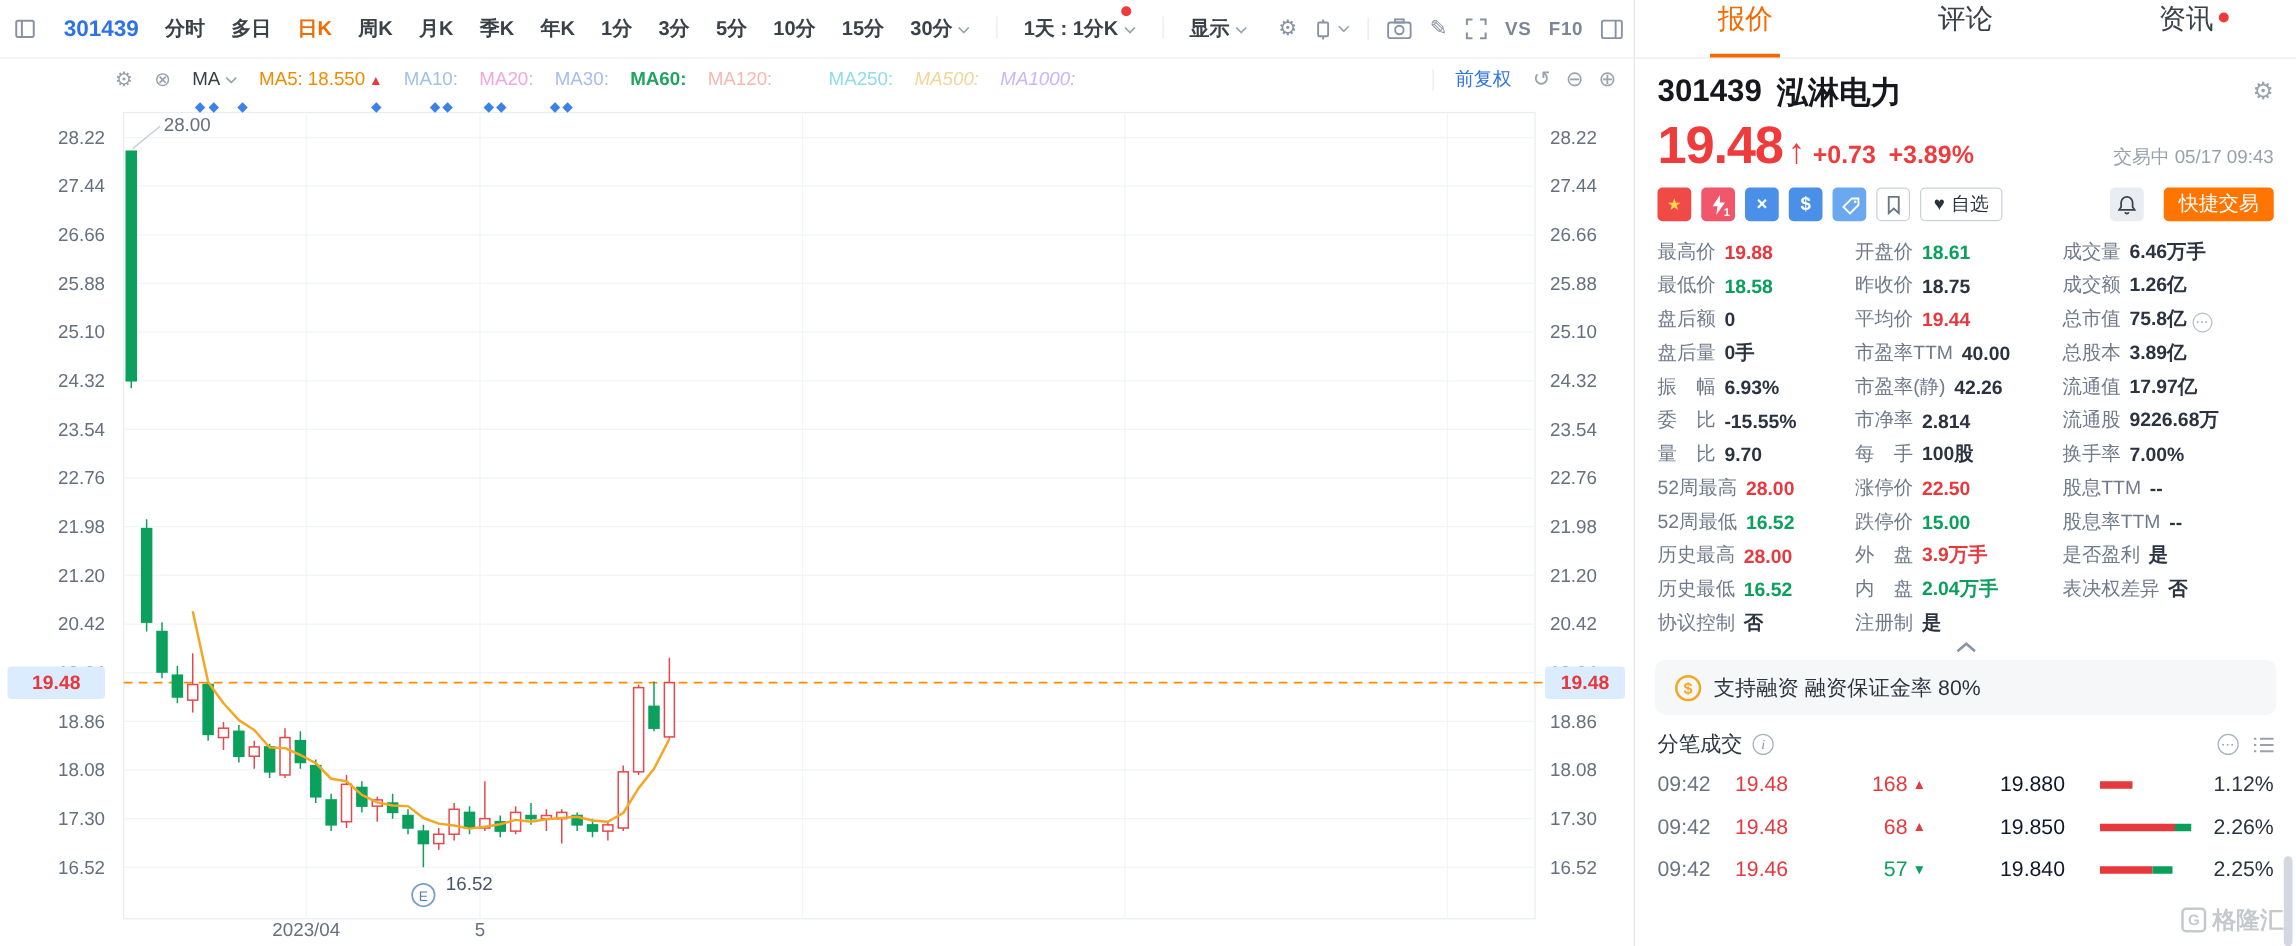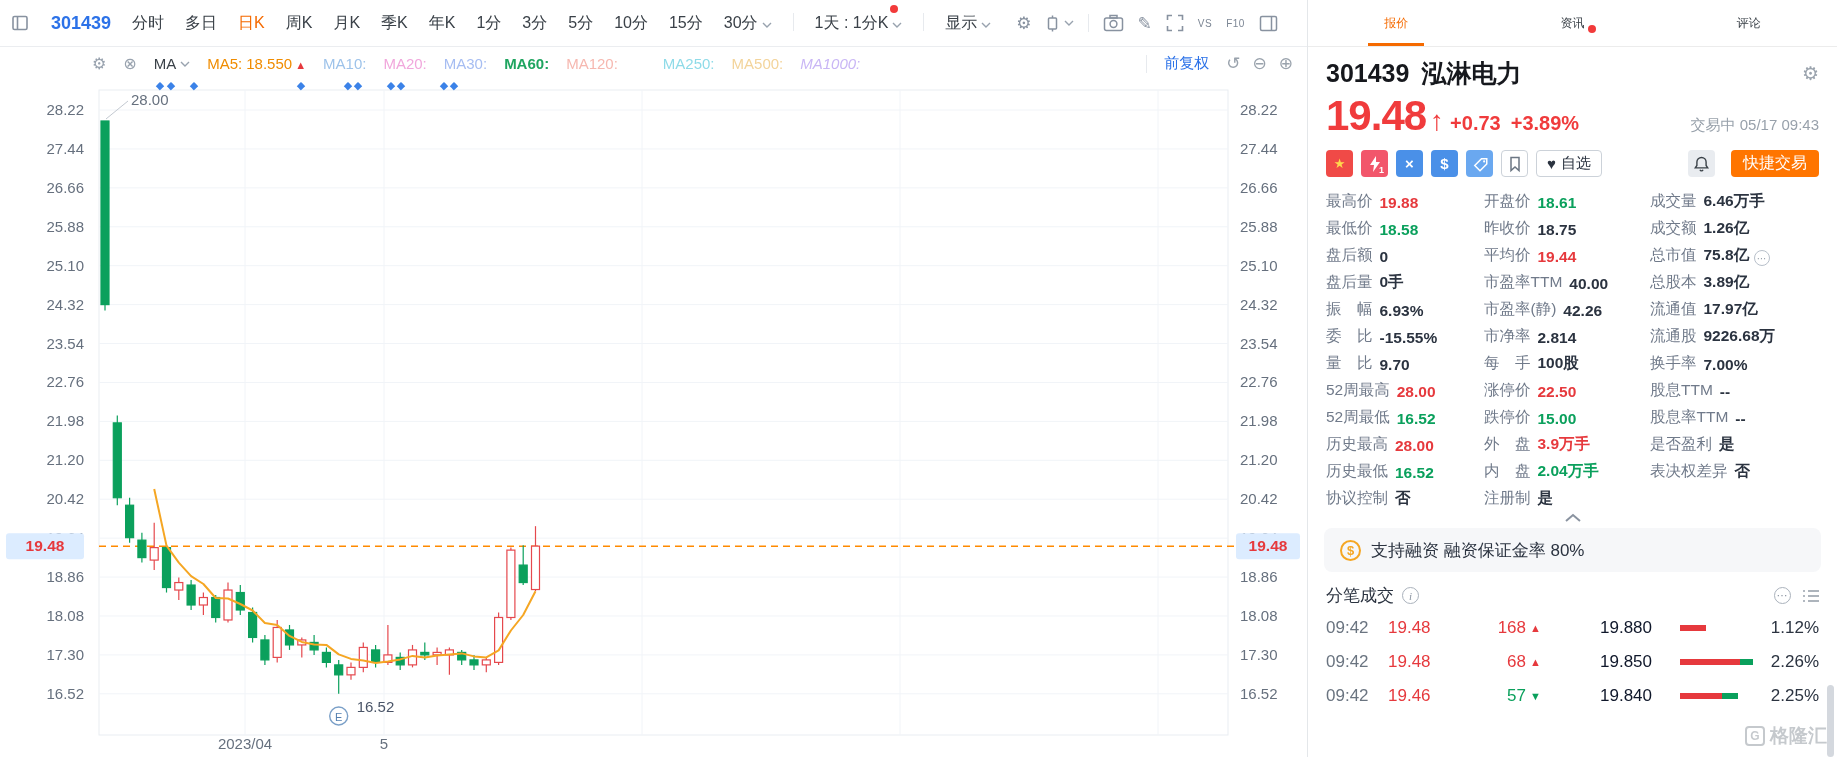--- a/index.html
+++ b/index.html
@@ -12,38 +12,38 @@
   #toolbar1 { position:absolute; left:0; top:0; width:1307px; height:47px; z-index:3;
     background:#fff; border-bottom:1px solid #ebedf0; display:flex; align-items:center;
     padding:0 10px; gap:21px; font-size:16px; color:#3a4148; white-space:nowrap; }
   .tbi { cursor:pointer; display:flex; align-items:center; gap:4px; }
   .tbi.active { color:#f56a00; }
   .tbi .dotwrap { position:relative; }
   .reddot { position:absolute; right:-10px; top:-8px; width:8px; height:8px;
     border-radius:50%; background:#f23a3a; }
   .vsep { width:1px; height:18px; background:#e7eaee; }
   .tbicon { color:#8892a0; font-size:17px; cursor:pointer; display:flex; align-items:center; gap:3px;}
-  .tbtext { color:#7c8694; font-weight:400; font-size:10px; letter-spacing:.5px; }
+  .tbtext { color:#7c8694; font-weight:700; font-size:15px; letter-spacing:.5px; }
   #code-left { color:#2c72e8; font-weight:700; font-size:18px; }
   #legend { position:absolute; left:0; top:47px; width:1307px; height:33px; z-index:3;
     display:flex; align-items:center; gap:17px; padding-left:92px; font-size:15px; }
   .lgico { color:#98a2ae; font-size:16px; cursor:pointer; }
   .lg-ma { color:#3a4148; display:flex; align-items:center; gap:4px; cursor:pointer; }
   .lgitem { white-space:nowrap; }
   .lgval { margin-left:4px; }
   .lgarrow { color:#e6393d; font-size:11px; }
   #legend .spacer { flex:1; }
   #fq { color:#2c72e8; cursor:pointer; }
   #legend-right { display:flex; align-items:center; gap:12px; margin-right:14px;
     color:#9aa3ad; font-size:17px; }
   
   #panel { position:absolute; left:1307px; top:0; width:530px; height:757px;
     background:#fff; border-left:1px solid #e4e7ea; z-index:4; }
   #ptabs { height:47px; display:flex; align-items:stretch; border-bottom:1px solid #ececec; }
-  .ptab { flex:1; display:flex; align-items:center; justify-content:center; font-size:12px;
+  .ptab { flex:1; display:flex; justify-content:center; font-size:22px;
     color:#3a4148; cursor:pointer; position:relative; }
   .ptab.active { color:#f56a00; }
   .ptab.active::after { content:""; position:absolute; bottom:0; left:50%; margin-left:-28px;
     width:56px; height:3px; background:#f56a00; }
   .ptab .reddot { right:-12px; top:10px; }
   #namerow { display:flex; align-items:center; gap:12px; padding:10px 18px 0 18px; }
   #namerow .nm { font-size:25px; font-weight:700; color:#16181d; }
   #namerow .gear { margin-left:auto; color:#9aa3ad; font-size:19px; cursor:pointer; }
   #pricerow { display:flex; align-items:baseline; padding:2px 18px 0 18px; }
   #bigprice { font-size:42px; font-weight:700; color:#f03b3c; letter-spacing:-1px; }
@@ -263,21 +263,21 @@
         <text x="1268" y="551.126" text-anchor="middle" font-size="15.5" font-weight="bold" fill="#e6393d">19.48</text>
       </svg>
     <div id="toolbar1">
       <span class="tbicon">
         <svg width="20" height="20" viewBox="0 0 20 20">
             <rect x="3" y="3.5" width="14" height="13" rx="1.5" fill="none" stroke="#8892a0" stroke-width="1.6"></rect>
             <line x1="7.5" y1="3.5" x2="7.5" y2="16.5" stroke="#8892a0" stroke-width="1.6"></line>
           </svg>
       </span>
       <span id="code-left">301439</span>
-      <span id="tb-tabs" style="display:flex;gap:21px;align-items:flex-start;">
+      <span id="tb-tabs" style="display:flex;gap:21px;align-items:flex-start;font-weight:bold;">
           <span class="tbi">
             <span>分时</span>
           </span>
           <span class="tbi">
             <span>多日</span>
           </span>
           <span class="tbi active">
             <span>日K</span>
           </span>
           <span class="tbi">
@@ -379,44 +379,44 @@
           </svg>
       </span>
       <span id="legend-items" style="display:flex;gap:17px;">
           <span class="lgitem" style="color: rgb(240, 140, 0);">MA5:<span class="lgval">18.550</span><span class="lgarrow" style="margin-left: 3px;">▲</span></span>
           <span class="lgitem" style="color: rgb(158, 195, 234);">MA10:</span>
           <span class="lgitem" style="color: rgb(241, 167, 220);">MA20:</span>
           <span class="lgitem" style="color: rgb(166, 189, 242);">MA30:</span>
           <span class="lgitem" style="color: rgb(31, 165, 96); font-weight: 600;">MA60:</span>
           <span class="lgitem" style="color: rgb(246, 184, 176);">MA120:</span>
           <span class="lgitem" style="color: rgb(143, 219, 232); margin-left: 28px;">MA250:</span>
-          <span class="lgitem" style="color: rgb(243, 212, 155);">MA500:</span>
+          <span class="lgitem" style="color: rgb(243, 212, 155); font-style: italic;">MA500:</span>
           <span class="lgitem" style="color: rgb(201, 182, 245); font-style: italic;">MA1000:</span>
         </span>
       <span class="spacer"></span>
       <span class="vsep"></span>
       <span id="fq">前复权</span>
       <span id="legend-right">
         <span>↺</span>
         <span>⊖</span>
         <span>⊕</span>
       </span>
     </div>
   </div>
 
   <div id="panel">
     <div id="ptabs">
         <div class="ptab active">
           <span style="position: relative;">报价</span>
         </div>
         <div class="ptab">
+          <span style="position: relative;">评论</span>
+        </div>
+        <div class="ptab">
           <span class="dotwrap" style="position: relative;">资讯<span class="reddot"></span></span>
-        </div>
-        <div class="ptab">
-          <span style="position: relative;">评论</span>
         </div>
       </div>
     <div id="namerow">
       <span class="nm">301439</span>
       <span class="nm">泓淋电力</span>
       <span class="gear">⚙</span>
     </div>
     <div id="pricerow">
       <span id="bigprice">19.48</span>
       <span id="uparrow">↑</span>

